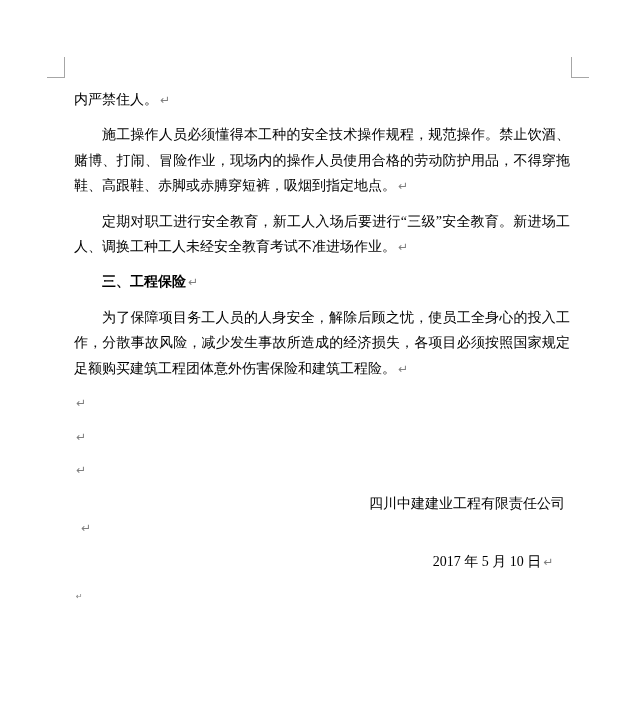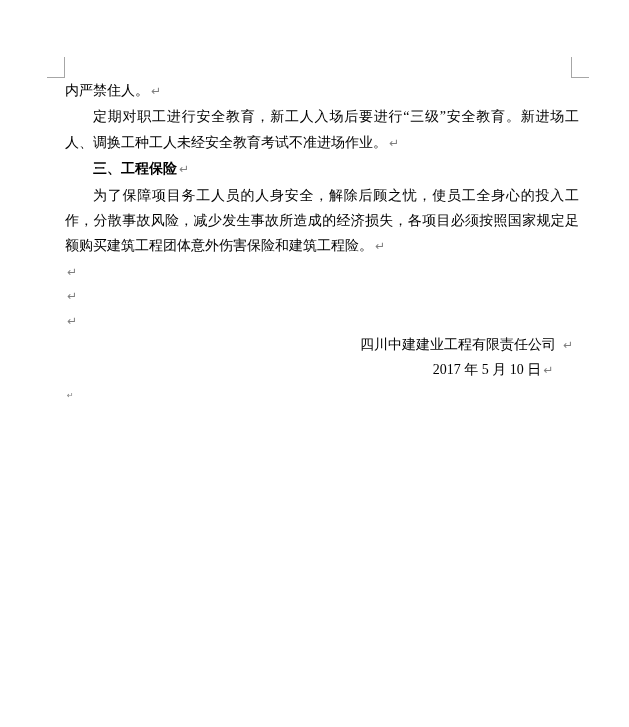--- a/index.html
+++ b/index.html
@@ -20,21 +20,21 @@
   .mark-v-right { left: 571px; top: 57px; width: 1px;  height: 21px; }
   .mark-h-right { left: 571px; top: 77px; width: 18px; height: 1px;  }
 
   .content {
     position: absolute;
     left: 65px; top: 78px;
     width: 514px;
     font-size: 14px;
   }
   .content p {
-    margin: 0;
+    margin: 9px;
     line-height: 25.4px;
   }
   .body-para {
     text-align: justify;
     text-justify: inter-character;
     word-break: break-all;
   }
   .indent { text-indent: 28px; }
   .bold   { font-weight: bold; }
 
@@ -67,20 +67,21 @@
   </div>
   <div>
     <i class="mark mark-v-right"></i>
       <i class="mark mark-h-right"></i>
   </div>
 
   <div class="content">
 
     <p class="body-para"><span>内严禁住人。</span><span class="pmark">↵</span></p>
 
+    <p class="body-para indent"><span>施工操作人员必须懂得本工种的安全技术操作规程，规范操作。禁止饮酒、赌博、打闹、冒险作业，现场内的操作人员使用合格的劳动防护用品，不得穿拖鞋、高跟鞋、赤脚或赤膊穿短裤，吸烟到指定地点。</span><span class="pmark">↵</span></p>
 
     <p class="body-para indent"><span>定期对职工进行安全教育，新工人入场后要进行“三级”安全教育。新进场工人、调换工种工人未经安全教育考试不准进场作业。</span><span class="pmark">↵</span></p>
 
 
     <p class="indent bold"><span>三、工程保险</span><span class="pmark">↵</span></p>
 
     <p class="body-para indent"><span>为了保障项目务工人员的人身安全，解除后顾之忧，使员工全身心的投入工作，分散事故风险，减少发生事故所造成的经济损失，各项目必须按照国家规定足额购买建筑工程团体意外伤害保险和建筑工程险。</span><span class="pmark">↵</span></p>
 
 
 

